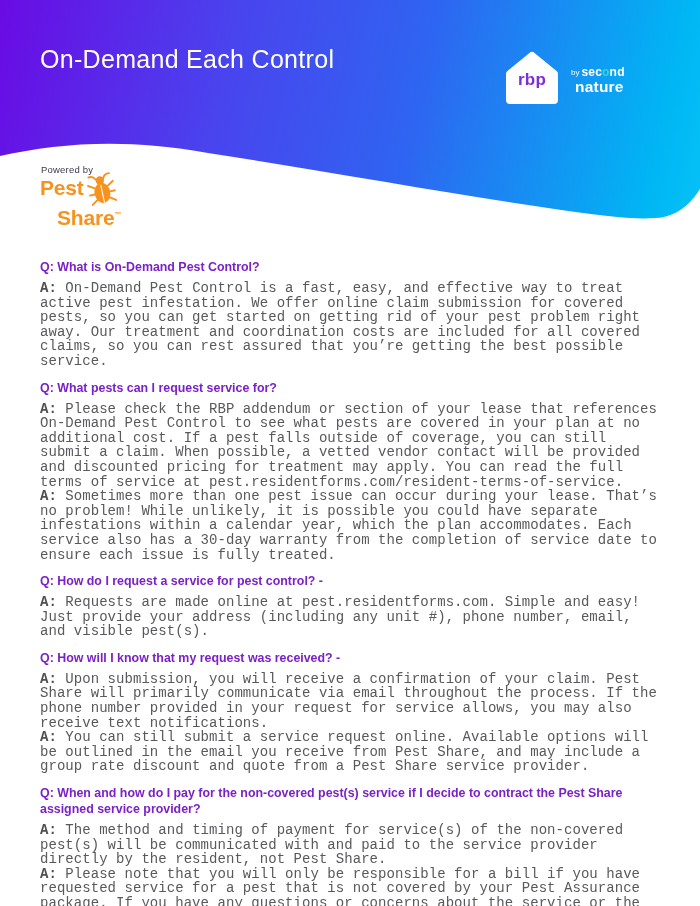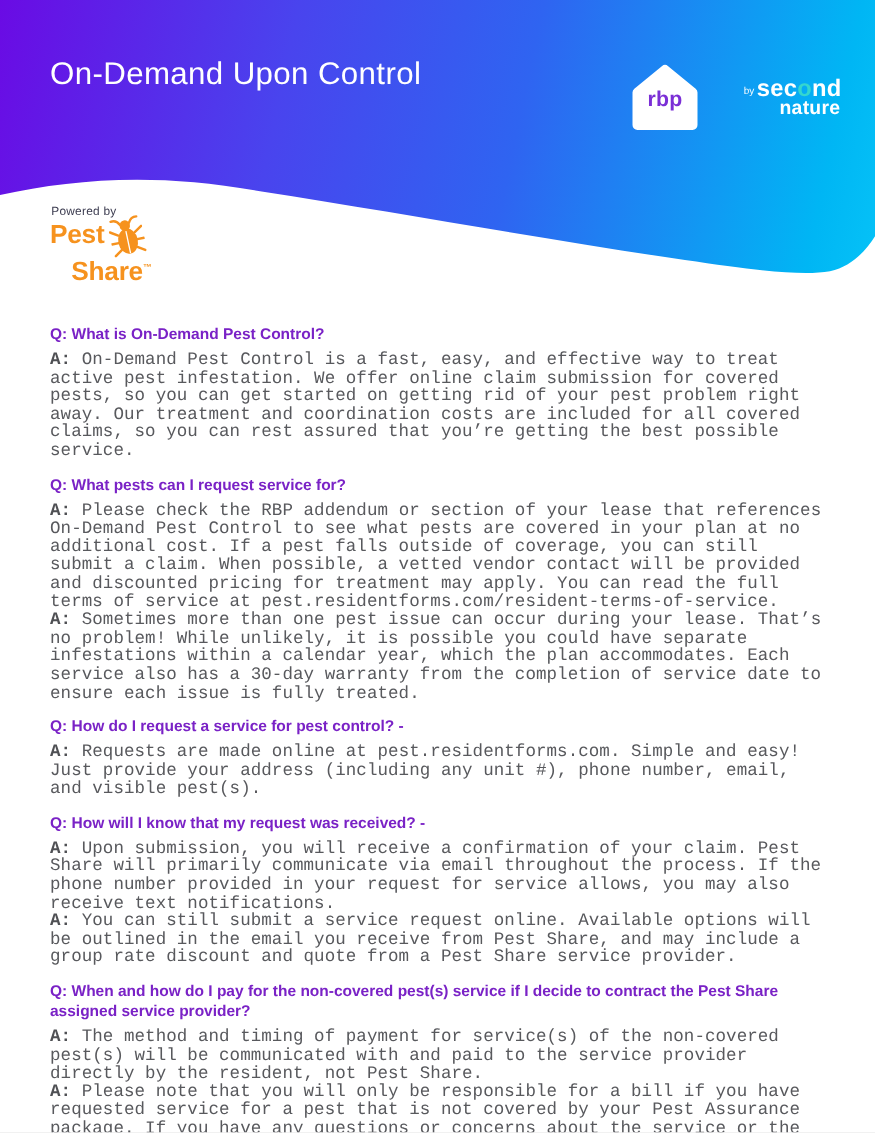--- a/index.html
+++ b/index.html
@@ -33,23 +33,23 @@
   .rbp-diamond{
     position:absolute;left:10px;top:10px;width:38px;height:38px;
     background:#35d6cf;transform:rotate(45deg);border-radius:6px;
   }
   .rbp-house{position:absolute;left:0;top:0;}
   .rbp-abbr{
     position:absolute;left:0;top:20px;width:58px;text-align:center;
     color:#7b2fd6;font-size:17px;font-weight:700;letter-spacing:.2px;
   }
   .sn{margin-left:10px;color:#ffffff;line-height:14px;}
-  .sn-top{display:flex;align-items:flex-start;margin-left:24px;}
+  .sn-top{display:flex;align-items:flex-start;}
   .sn-by{font-size:8px;font-weight:400;margin:1px 2px 0 0;opacity:.95;}
-  .sn-w{font-size:19px;font-weight:700;letter-spacing:.2px;}
+  .sn-w{font-size:12px;font-weight:700;letter-spacing:.2px;}
   .sn-o{color:#35d6cf;}
   .sn-bot{font-size:15.5px;font-weight:700;letter-spacing:.2px;text-align:right;padding-right:1px;}
   
   .pestshare{position:absolute;left:40px;top:164px;}
   .ps-label{color:#3b3b4f;font-size:9.5px;letter-spacing:.2px;margin:0 0 3px 1px;}
   .ps-row{display:flex;align-items:flex-start;}
   .ps-word{color:#f6921e;font-size:21px;font-weight:700;line-height:19px;letter-spacing:-.2px;margin:0;}
   .ps-word2{margin-left:17px;}
   .ps-tm{font-size:7px;vertical-align:8px;font-weight:700;}
   .bug{width:27px;height:33px;margin:-6px 0 0 4px;transform:rotate(-12deg);}
@@ -66,21 +66,21 @@
   }
   .a b{font-weight:700;color:#4f5054;}
 </style>
 </head>
 <body>
 
 <div class="page">
 
   <div class="hero">
     <div class="hero-titles">
-      <h1 class="hero-title">On-Demand Upon Control</h1>
+      <h1 class="hero-title">On-Demand Each Control</h1>
     </div>
 
     <div class="rbp">
       <div class="rbp-mark">
         <div class="rbp-diamond"></div>
         <svg class="rbp-house" width="58" height="58" viewBox="0 0 58 58">
           <path d="M29 6 L51 24 L51 50 L7 50 L7 24 Z" fill="#ffffff" stroke="#ffffff" stroke-width="8" stroke-linejoin="round"></path>
         </svg>
         <div class="rbp-abbr">rbp</div>
       </div>

